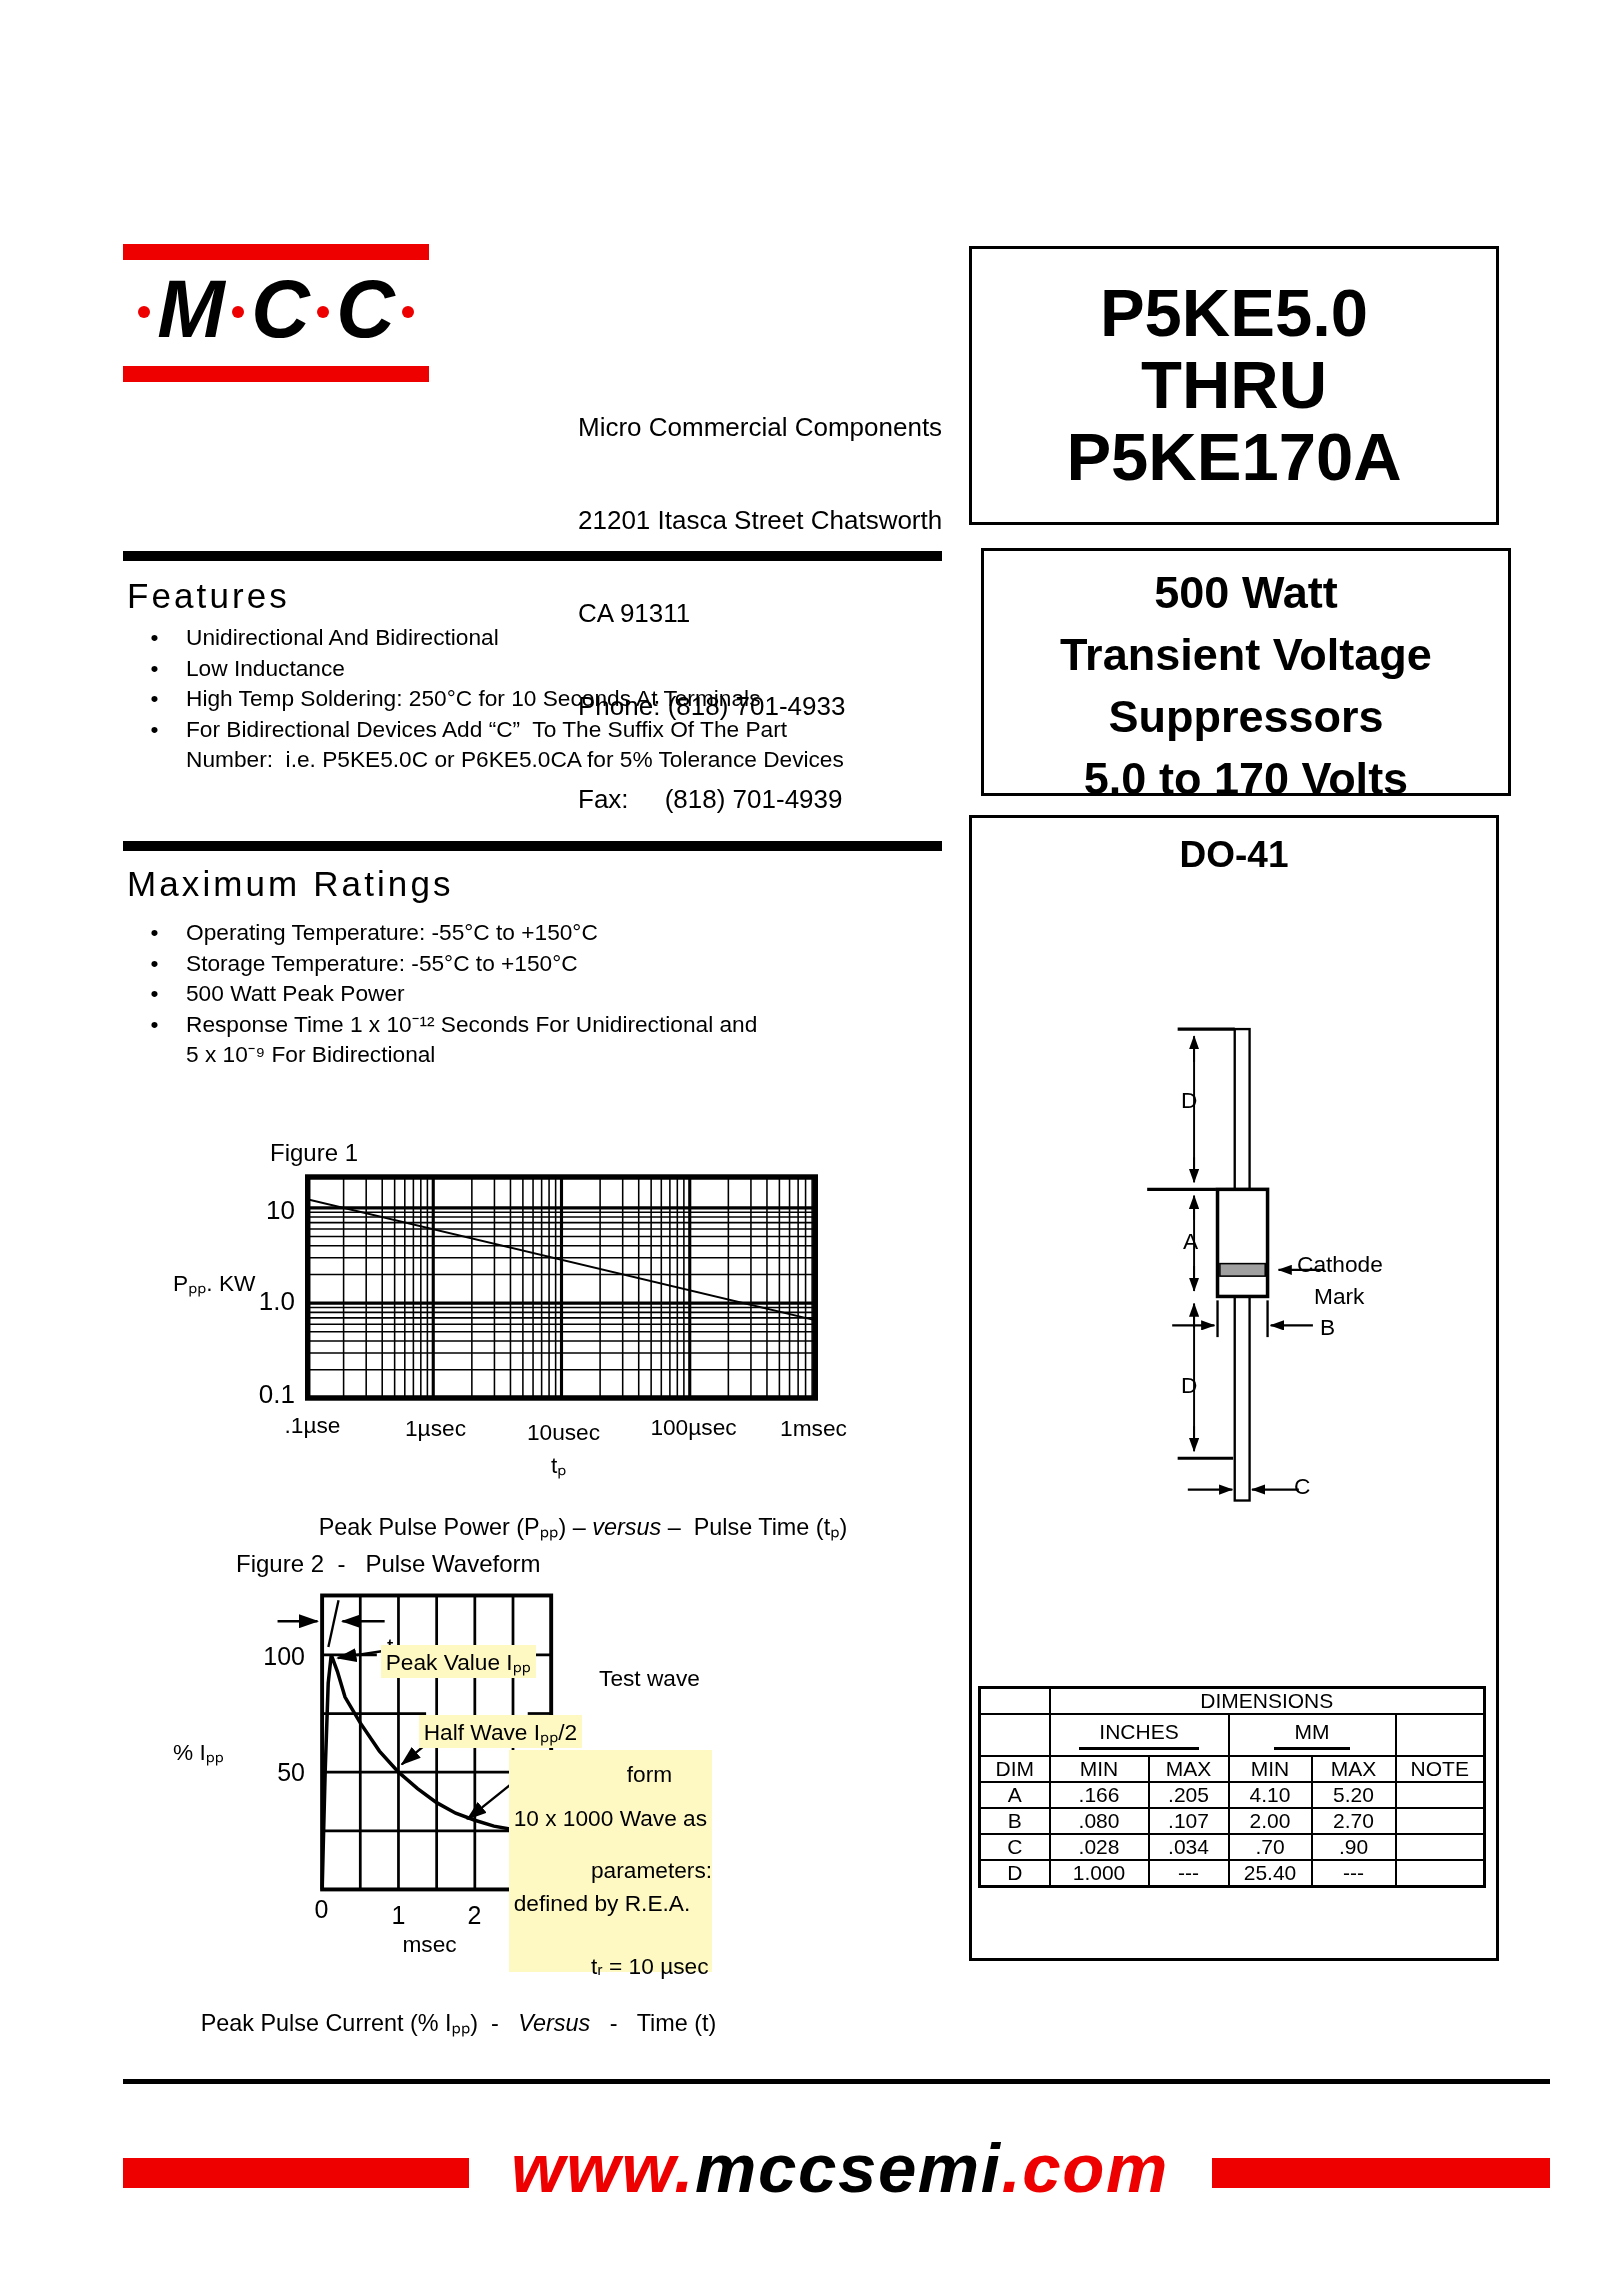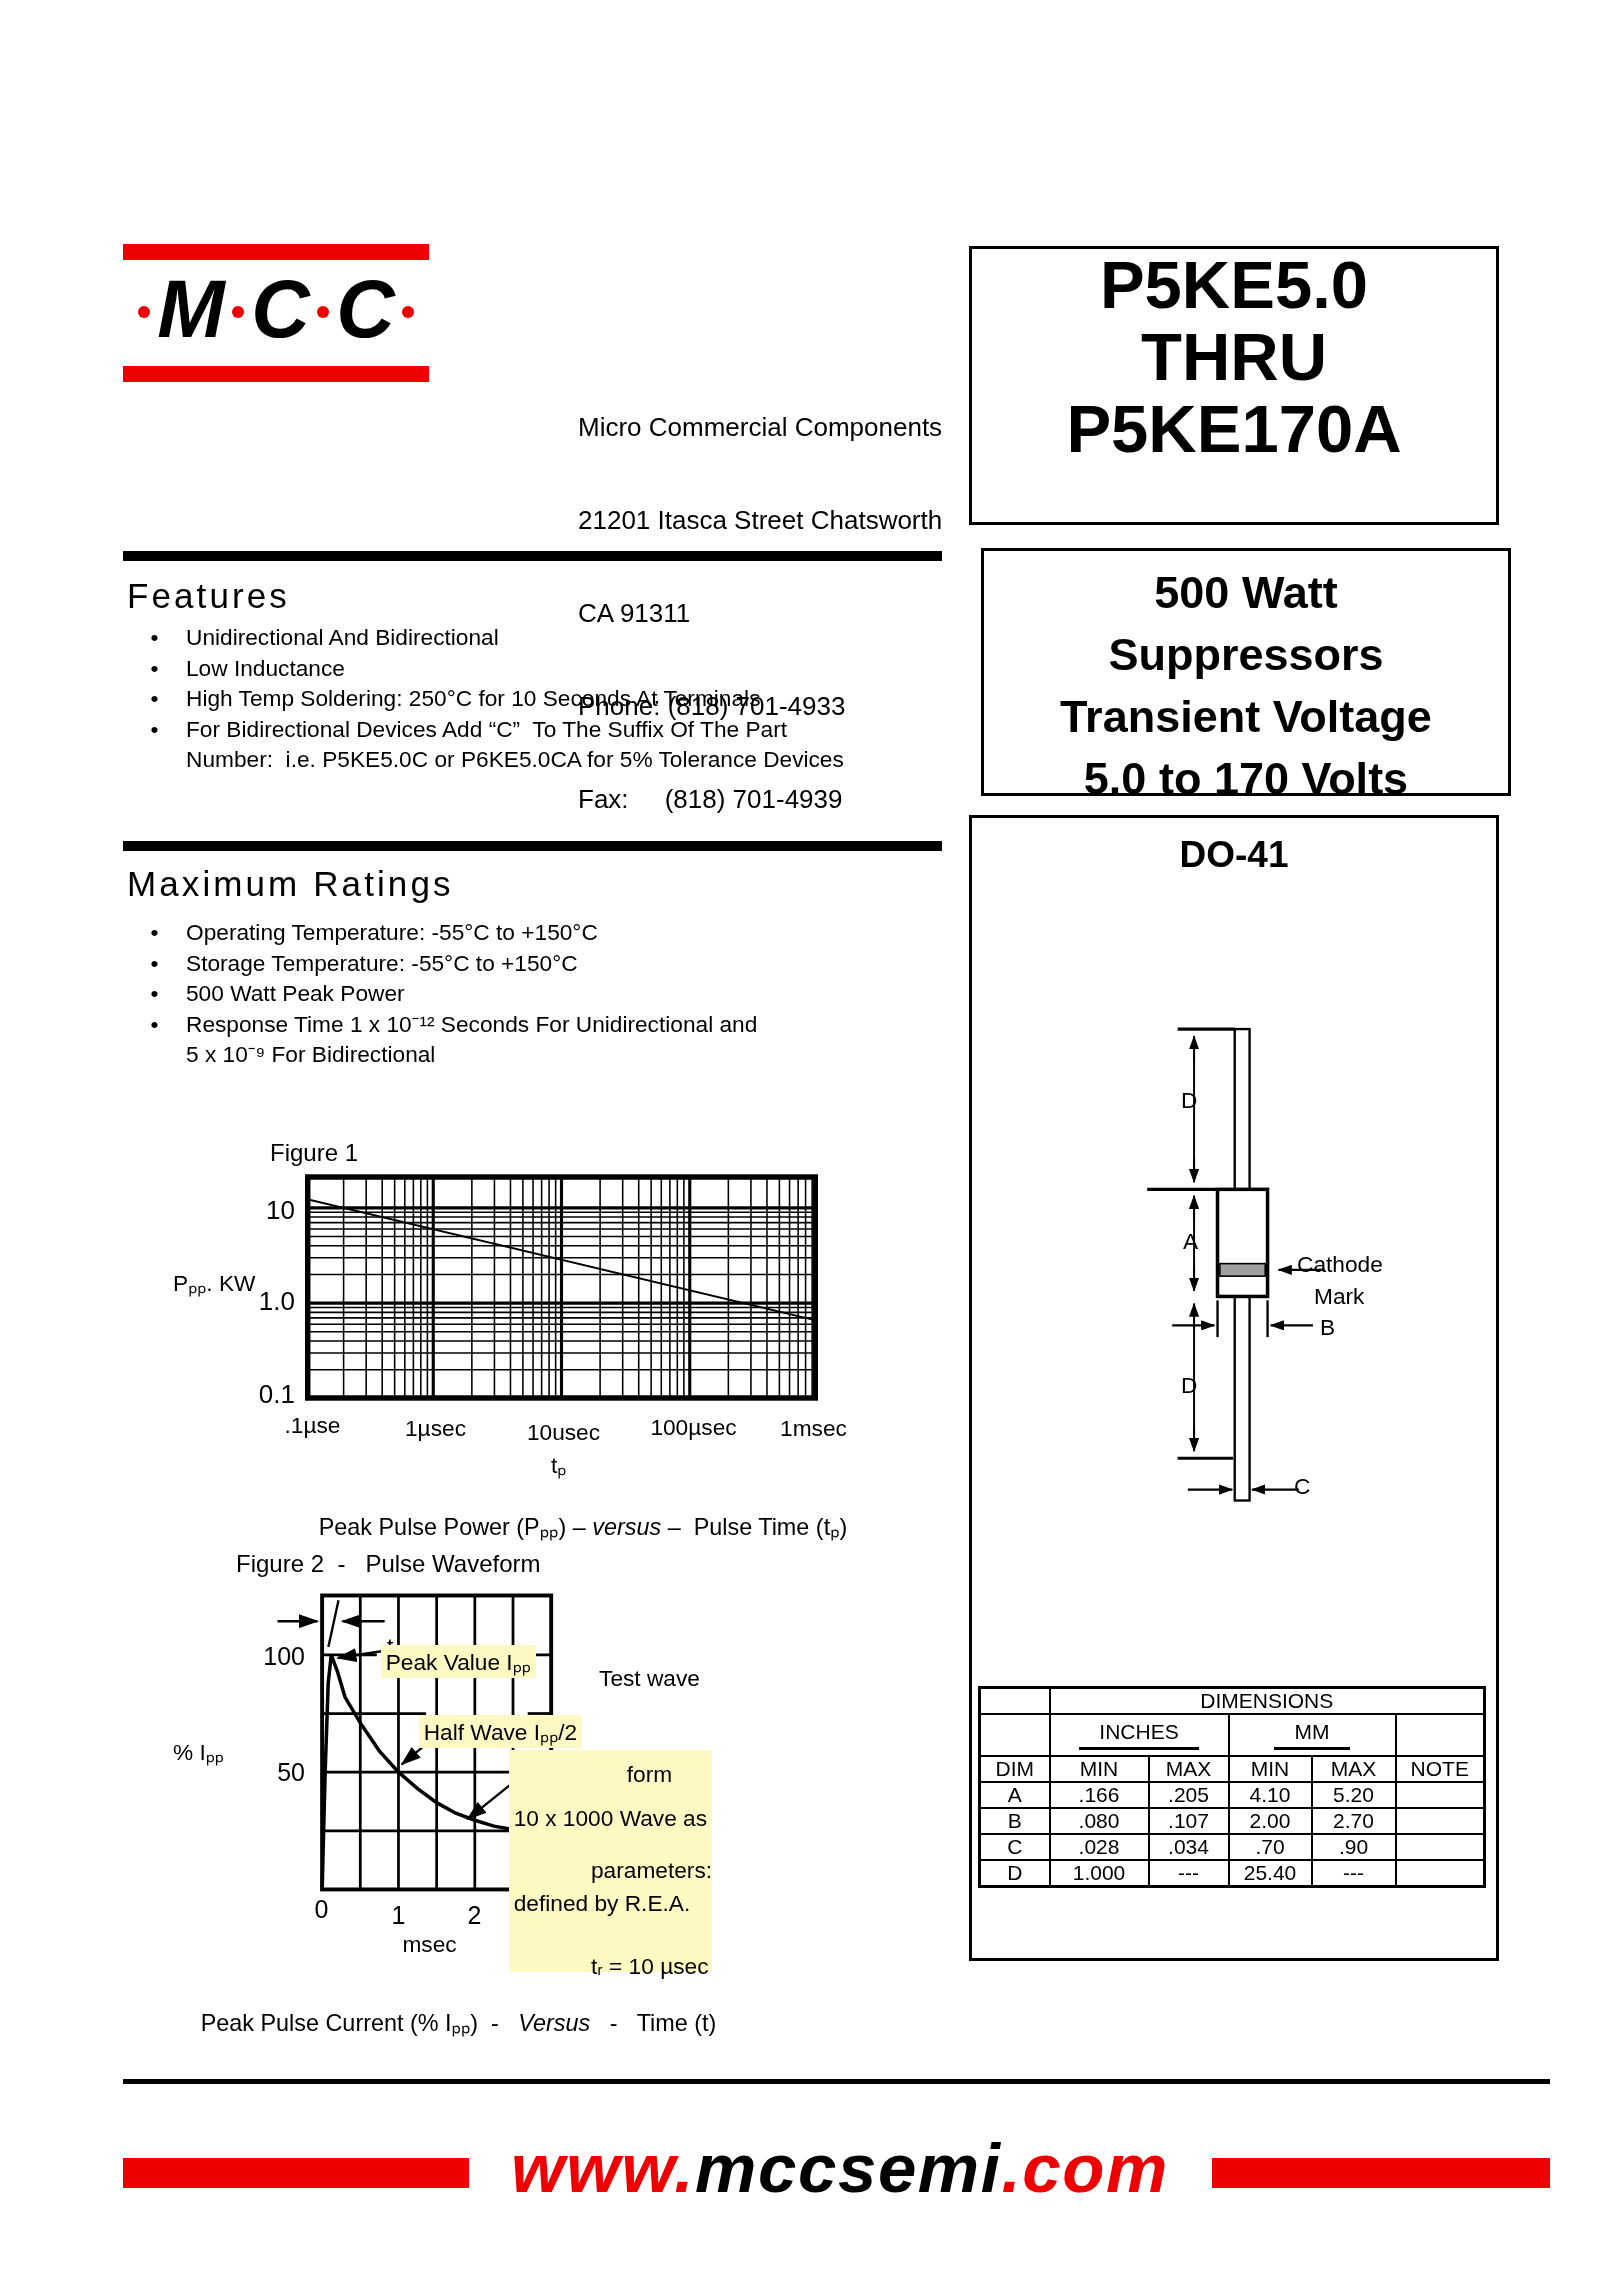--- a/index.html
+++ b/index.html
@@ -12,21 +12,21 @@
   .box { position:absolute; border:3.9px solid #000; background:#fff; }
 
   
   .logo-text { position:absolute; left:123px; top:262px; width:306px; height:100px;
     display:flex; align-items:center; justify-content:center; }
   .logo-letter { font-size:81px; font-weight:bold; font-style:italic; line-height:1; transform:translateY(-3.1px); }
   .logo-dot { display:inline-block; width:12.5px; height:12.5px; border-radius:50%; background:var(--red); margin:0 7px; }
 
   .address { position:absolute; left:578px; top:350px; font-size:26px; line-height:31px; white-space:pre; }
 
-  .part-box-text { text-align:center; font-size:67px; font-weight:bold; line-height:72px; }
+  .part-box-text { padding-top:28px; text-align:center; font-size:67px; font-weight:bold; line-height:72px; }
   .desc-box-text { padding-top:11px; text-align:center; font-size:45px; font-weight:bold; line-height:62px; }
 
   .h-section { position:absolute; font-size:35px; letter-spacing:3.1px; }
   .bullets { position:absolute; font-size:22.7px; }
   .b-row { display:flex; line-height:30.5px; }
   .b-dot { width:59px; padding-left:23.4px; flex:none; }
   .b-txt { white-space:pre; }
 
   .fig-label { position:absolute; font-size:22.7px; white-space:pre; }
   .fig-title { position:absolute; font-size:24px; white-space:pre; }
@@ -81,22 +81,22 @@
     <div class="part-box-text">
       <div>P5KE5.0</div>
       <div>THRU</div>
       <div>P5KE170A</div>
     </div>
   </div>
 
   <div class="box" style="left:969px; top:548px; width:530px; height:248px;margin-left:12px;">
     <div class="desc-box-text">
       <div>500 Watt</div>
+      <div>Transient Voltage</div>
       <div>Suppressors</div>
-      <div>Transient Voltage</div>
       <div>5.0 to 170 Volts</div>
     </div>
   </div>
 
   <div class="blackbar" style="left:123px; top:551px; width:819px; height:10.2px;"></div>
   <div class="h-section" style="left:127px; top:576px;">Features</div>
   <div class="bullets" style="left:127px; top:622px; width:828px;">
     <div class="b-row">
       <span class="b-dot">•</span>
       <span class="b-txt">Unidirectional And Bidirectional</span>

